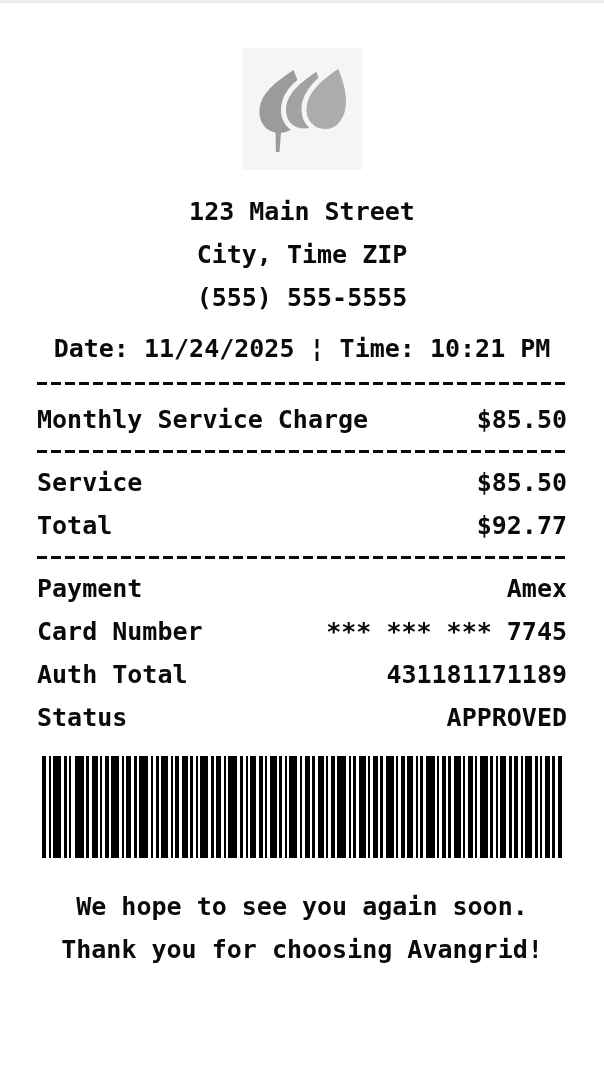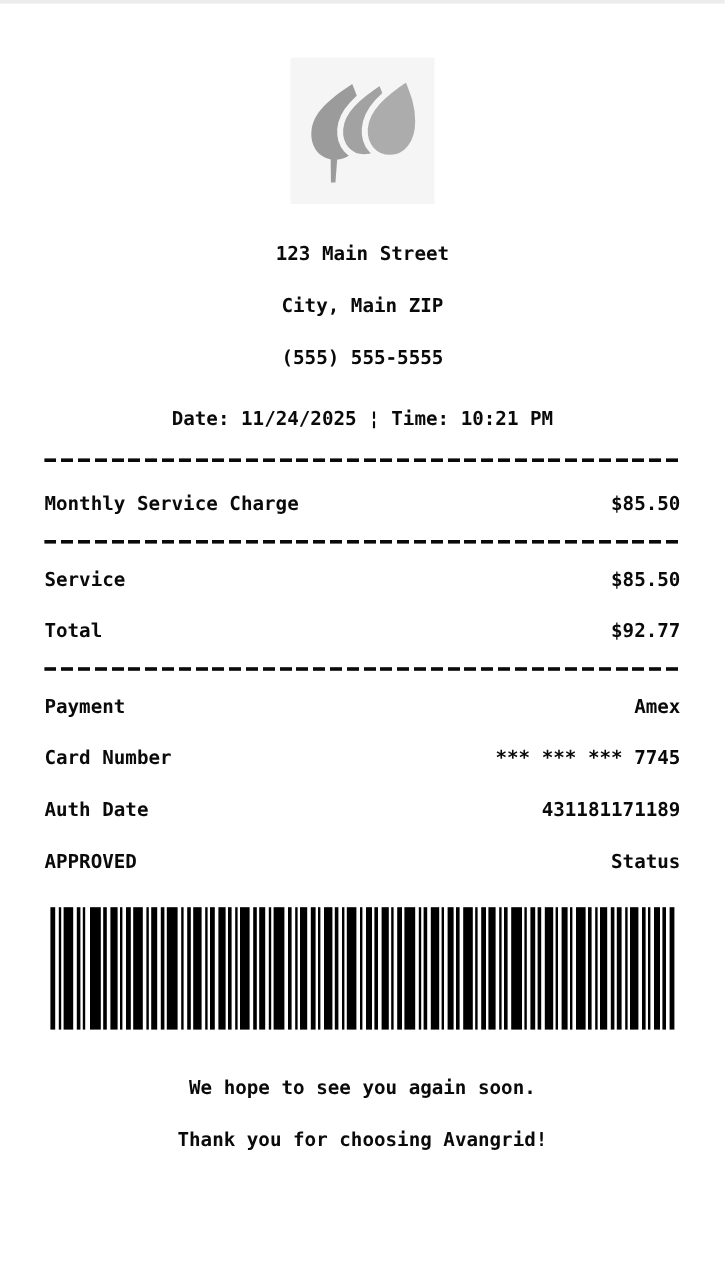--- a/index.html
+++ b/index.html
@@ -28,21 +28,21 @@
     width: 120px;
     height: 122px;
     background: #f5f5f5;
     display: flex;
     align-items: center;
     justify-content: center;
   }
   .receipt-col {
     width: 530px;
     margin: 0 auto;
-    font-size: 16px;
+    font-size: 25px;
   }
   .center-line {
     text-align: center;
     line-height: 43px;
     white-space: pre;
   }
   .addr-block { margin-top: 20px; }
   .dateline   { margin-top: 8px; }
   .sep {
     height: 3px;
@@ -91,21 +91,21 @@
 
         <path class="leaf-light" d="M97.5 17 C101 26.5, 106.5 37, 106.5 53 C106.5 71.5, 96.5 83.5, 83 83.5 C70.5 83.5, 61 73.5, 62 59 C63.4 43, 77 30.5, 97.5 17 Z"></path>
       </svg>
     </div>
   </div>
 
   <div class="receipt-col">
 
     <div class="addr-block">
       <div class="center-line">123 Main Street</div>
-      <div class="center-line">City, Main ZIP</div>
+      <div class="center-line">City, Time ZIP</div>
       <div class="center-line">(555) 555-5555</div>
     </div>
 
     <div class="center-line dateline">Date: 11/24/2025 ¦ Time: 10:21 PM</div>
 
     <div class="sep sep-1"></div>
 
     <div class="items-block">
       <div class="row">
         <span>Monthly Service Charge</span>
@@ -131,26 +131,26 @@
     <div class="payment-block">
       <div class="row">
         <span>Payment</span>
         <span>Amex</span>
       </div>
       <div class="row">
         <span>Card Number</span>
         <span>*** *** *** 7745</span>
       </div>
       <div class="row">
-        <span>Auth Date</span>
+        <span>Auth Total</span>
         <span>431181171189</span>
       </div>
       <div class="row">
+        <span>Status</span>
         <span>APPROVED</span>
-        <span>Status</span>
       </div>
     </div>
 
     <div class="barcode" id="barcode">
         <div class="bar" style="width: 4px; margin-right: 3px;"></div>
         <div class="bar" style="width: 2px; margin-right: 2px;"></div>
         <div class="bar" style="width: 8px; margin-right: 3px;"></div>
         <div class="bar" style="width: 3px; margin-right: 2px;"></div>
         <div class="bar" style="width: 2px; margin-right: 4px;"></div>
         <div class="bar" style="width: 9px; margin-right: 2px;"></div>

